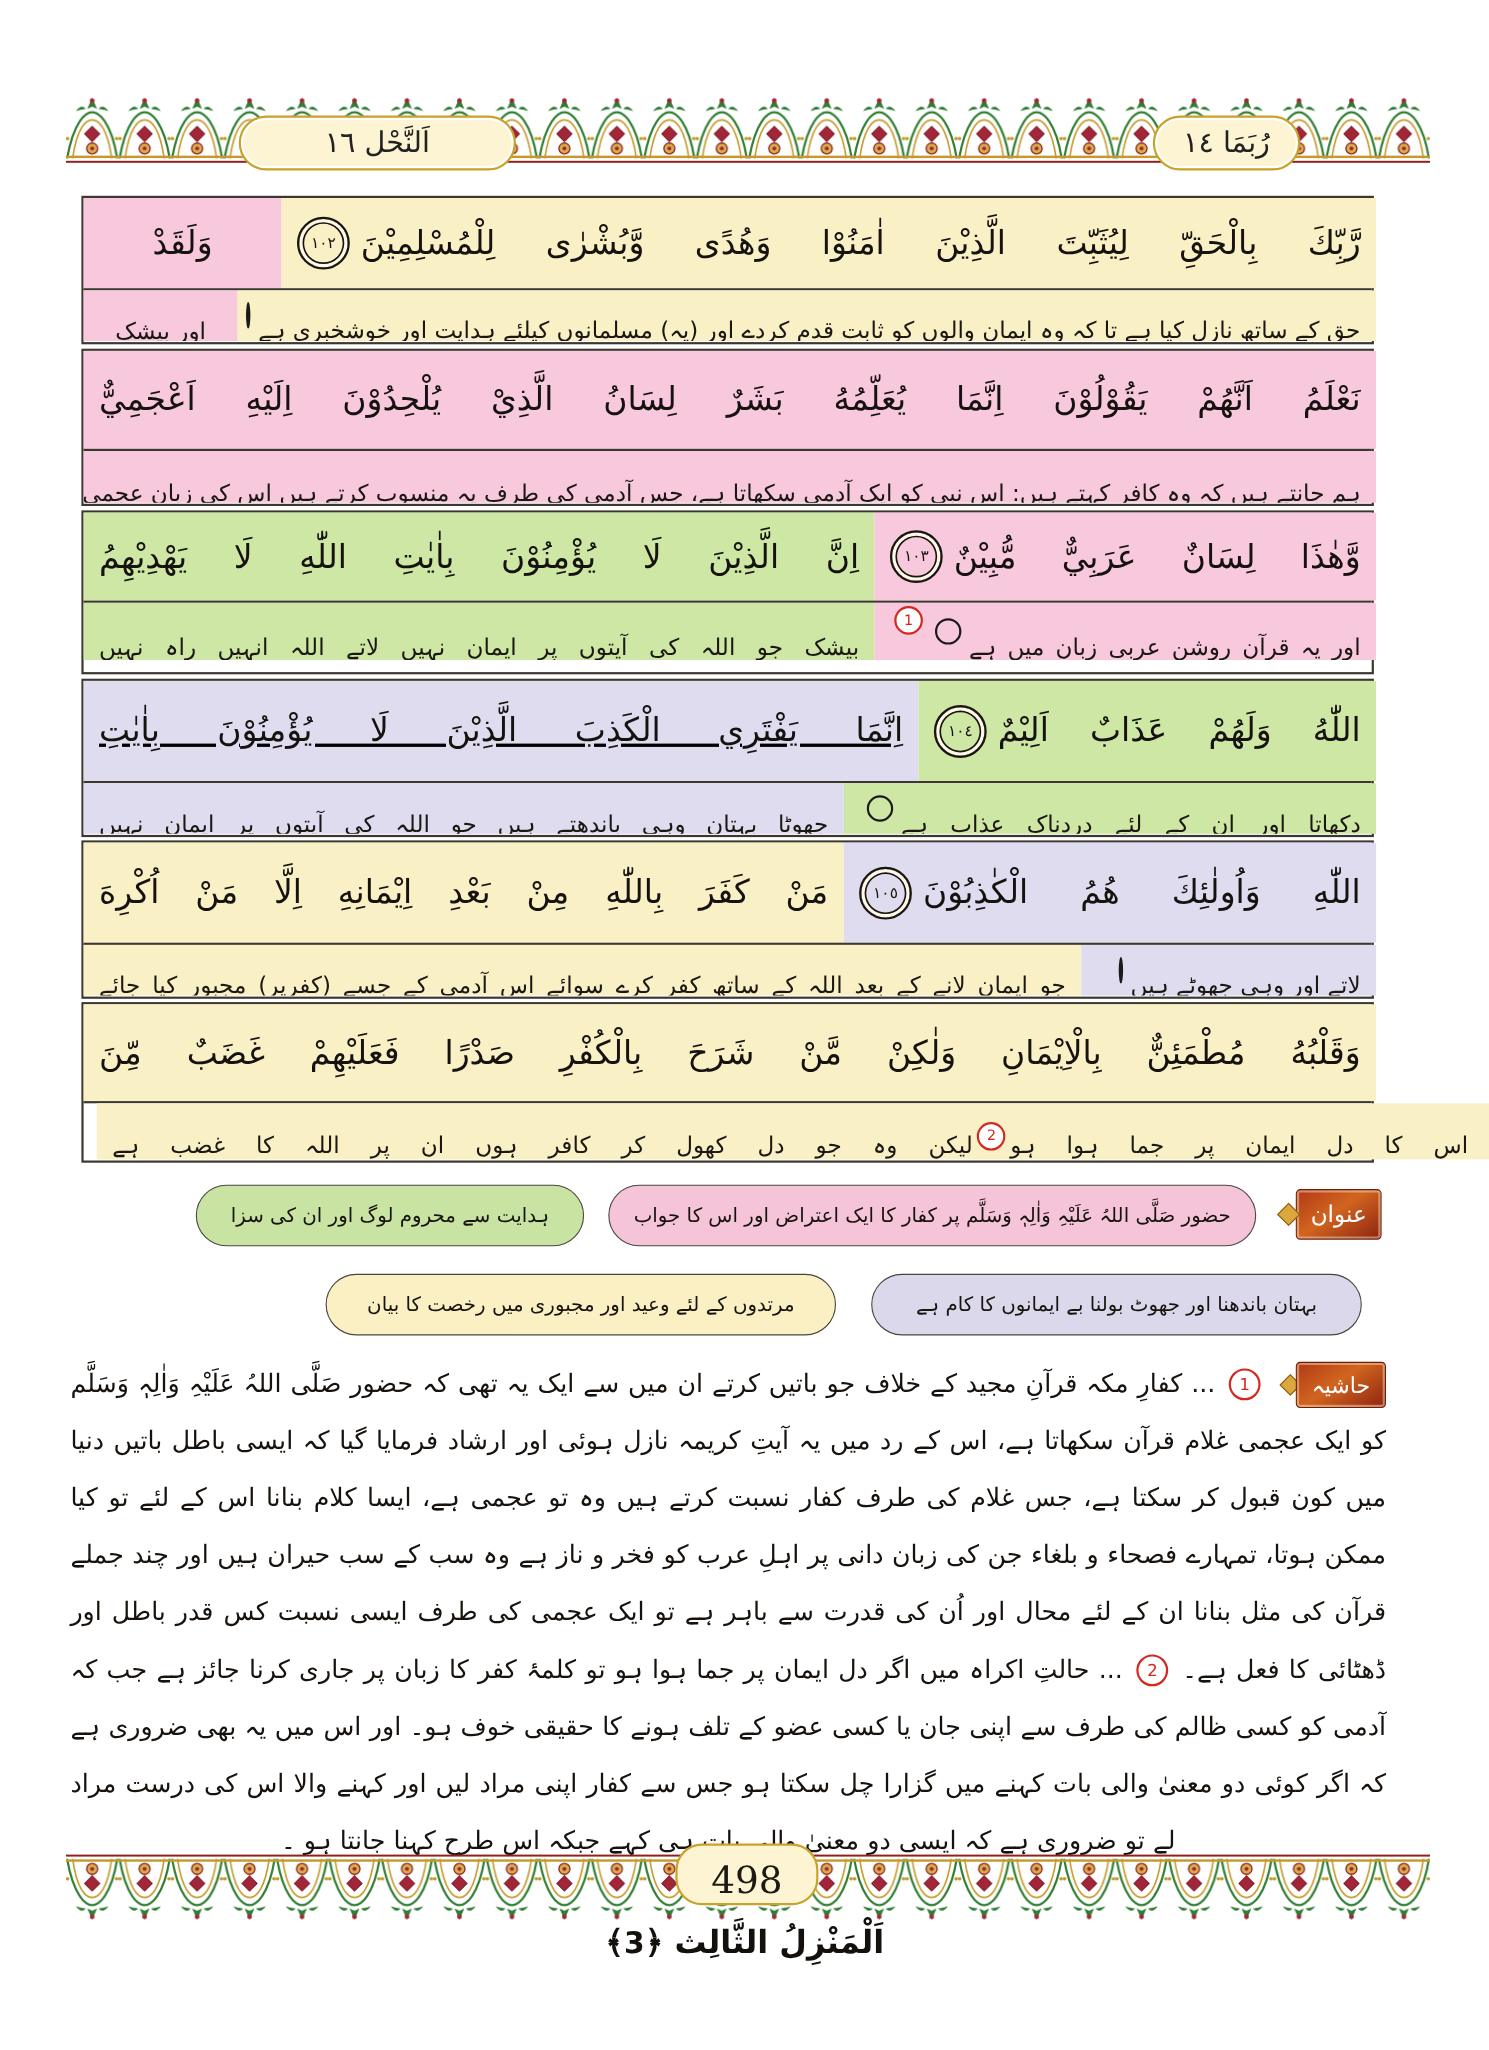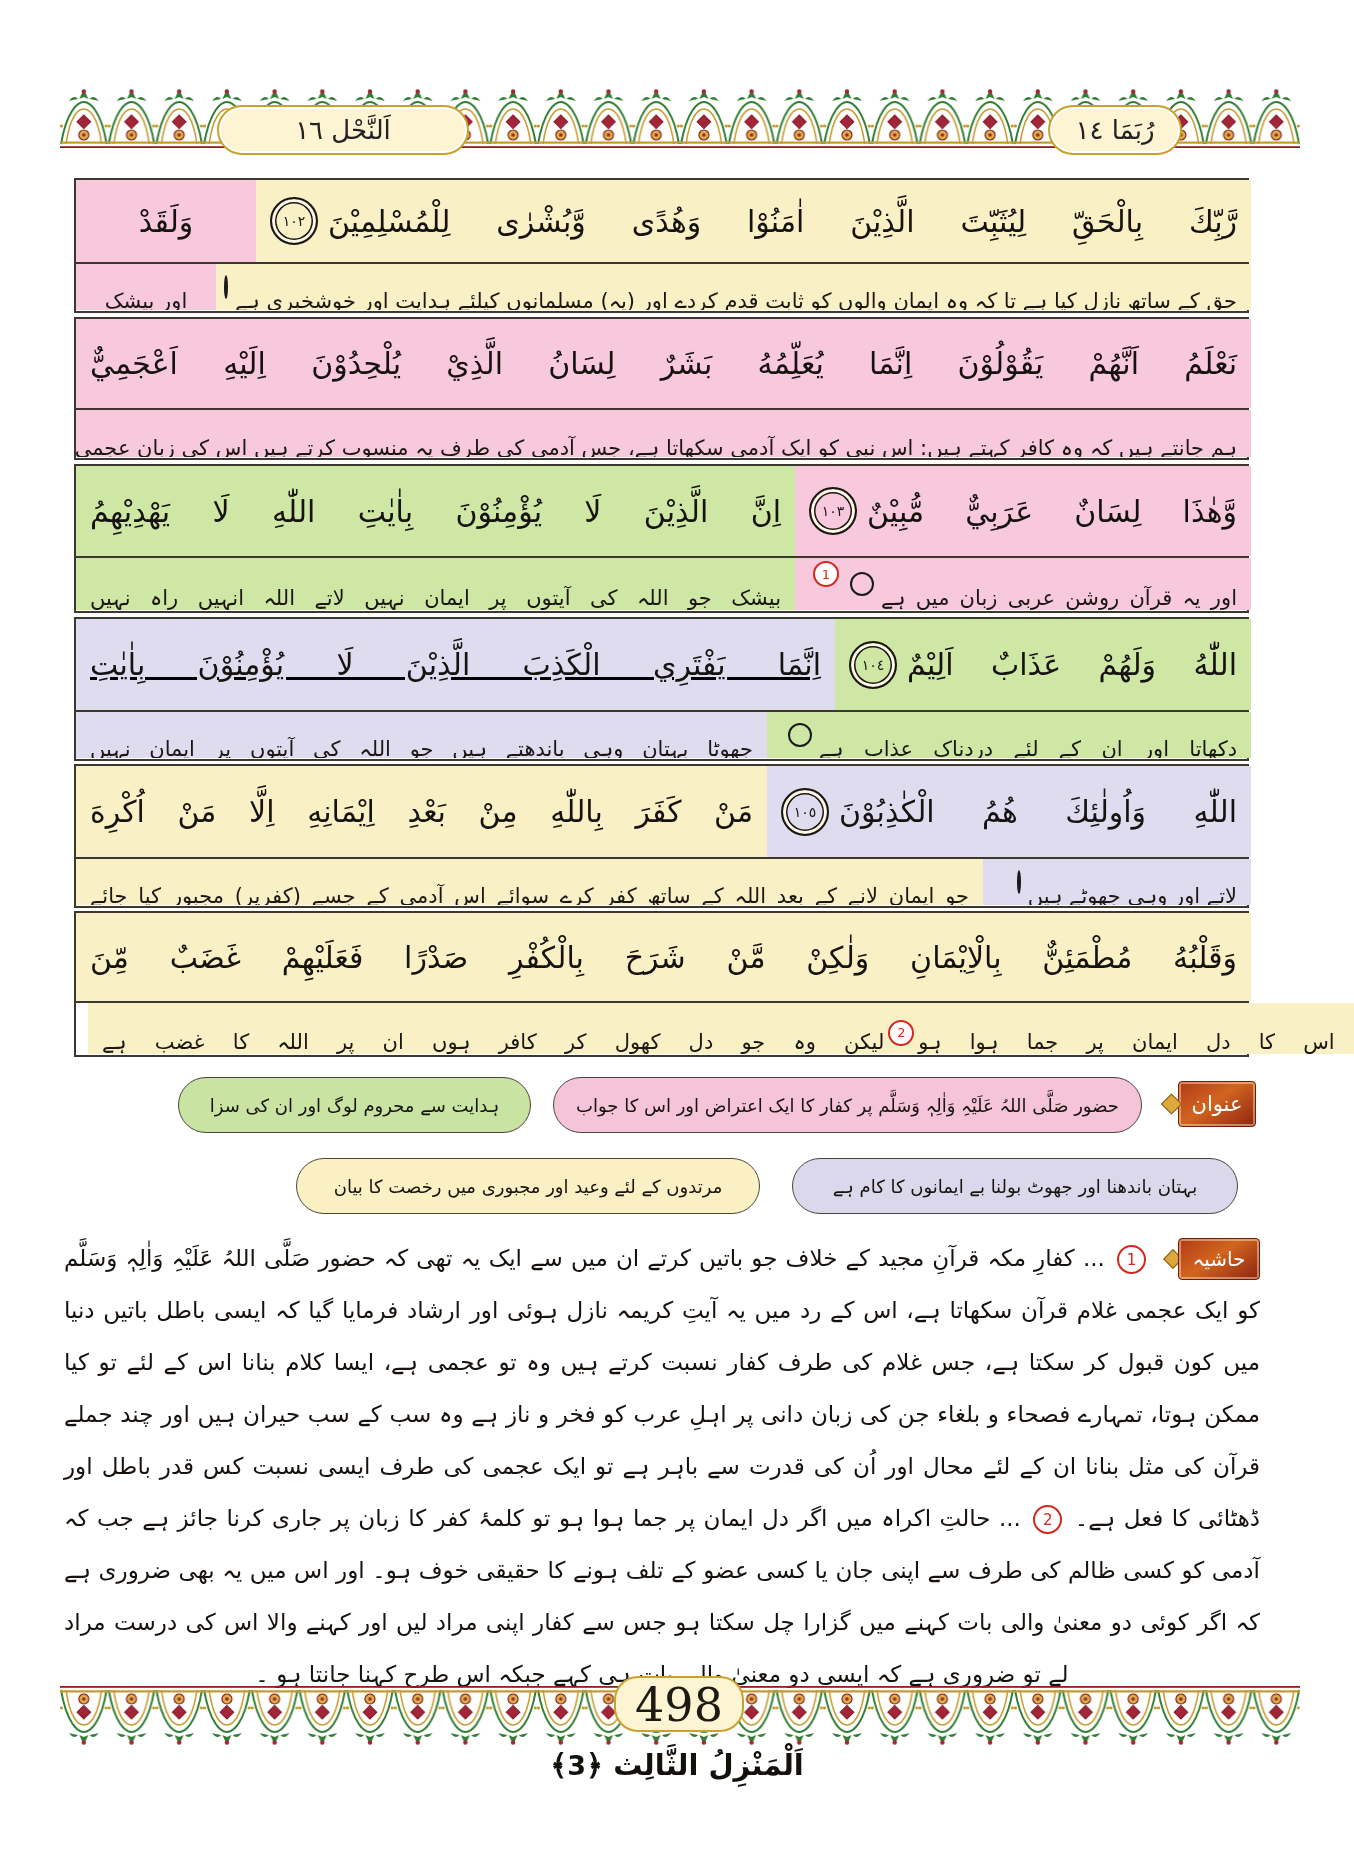--- a/index.html
+++ b/index.html
@@ -53,22 +53,22 @@
             margin:6px 0 6px 14px;}
   #footnote .fn-marker .box{position:absolute;right:0;top:0;width:80px;height:40px;
             background:linear-gradient(145deg,#b23917 0%,#d1651f 45%,#8e2410 100%);
             border:1.5px solid #6f1d08;border-radius:4px;color:#fff;display:flex;align-items:center;
             justify-content:center;font-size:20px;box-shadow:inset 0 0 0 2px rgba(255,235,200,.45);}
   #footnote .fn-marker .diamond2{position:absolute;left:2px;top:14px;width:12px;height:12px;
             background:#DCA73C;border:1.5px solid #8a5a10;transform:rotate(45deg);}
   
   #page-num-cartouche{position:absolute;left:614px;top:1676px;width:126px;height:52px;
             background:#FCF4D2;border:2px solid #C9A22B;border-radius:24px;display:flex;
-            align-items:flex-start;justify-content:center;font-family:"DejaVu Serif",serif;
-            font-size:46px;color:#1d1a14;z-index:5;}
+            align-items:flex-end;justify-content:center;font-family:"DejaVu Serif",serif;
+            font-size:34px;color:#1d1a14;z-index:5;}
   #manzil-line{position:absolute;left:0;top:1748px;width:100%;text-align:center;direction:rtl;
             font-size:29px;font-weight:bold;color:#14110c;}
   #manzil-line b{font-size:27px;}
 </style>
 </head>
 <body>
 
 <div id="page">
 
   <div class="orn-wrap orn-top">
@@ -130,21 +130,21 @@
       </div>
     </div>
     <div class="urow" style="height:49px;">
       <div class="seg bg-pink" style="left:0;width:1175px;">
         <span class="ur-text">ہم جانتے ہیں کہ وہ کافر کہتے ہیں: اس نبی کو ایک آدمی سکھاتا ہے، جس آدمی کی طرف یہ منسوب کرتے ہیں اس کی زبان عجمی ہے</span>
       </div>
     </div>
   </div>
 
   <div class="pair" style="top:464px;height:149px;">
-    <div class="arow" style="height:90px;">
+    <div class="arow" style="height:80px;">
       <div class="seg bg-green" style="left:0;width:719px;">
         <span class="ar-text">اِنَّ الَّذِيْنَ لَا يُؤْمِنُوْنَ بِاٰيٰتِ اللّٰهِ لَا يَهْدِيْهِمُ</span>
       </div>
       <div class="seg bg-pink" style="left:719px;width:456px;">
         <span class="ar-text">وَّهٰذَا لِسَانٌ عَرَبِيٌّ مُّبِيْنٌ</span>
         <span class="medallion">
             <span>١٠٣</span>
           </span>
       </div>
     </div>

